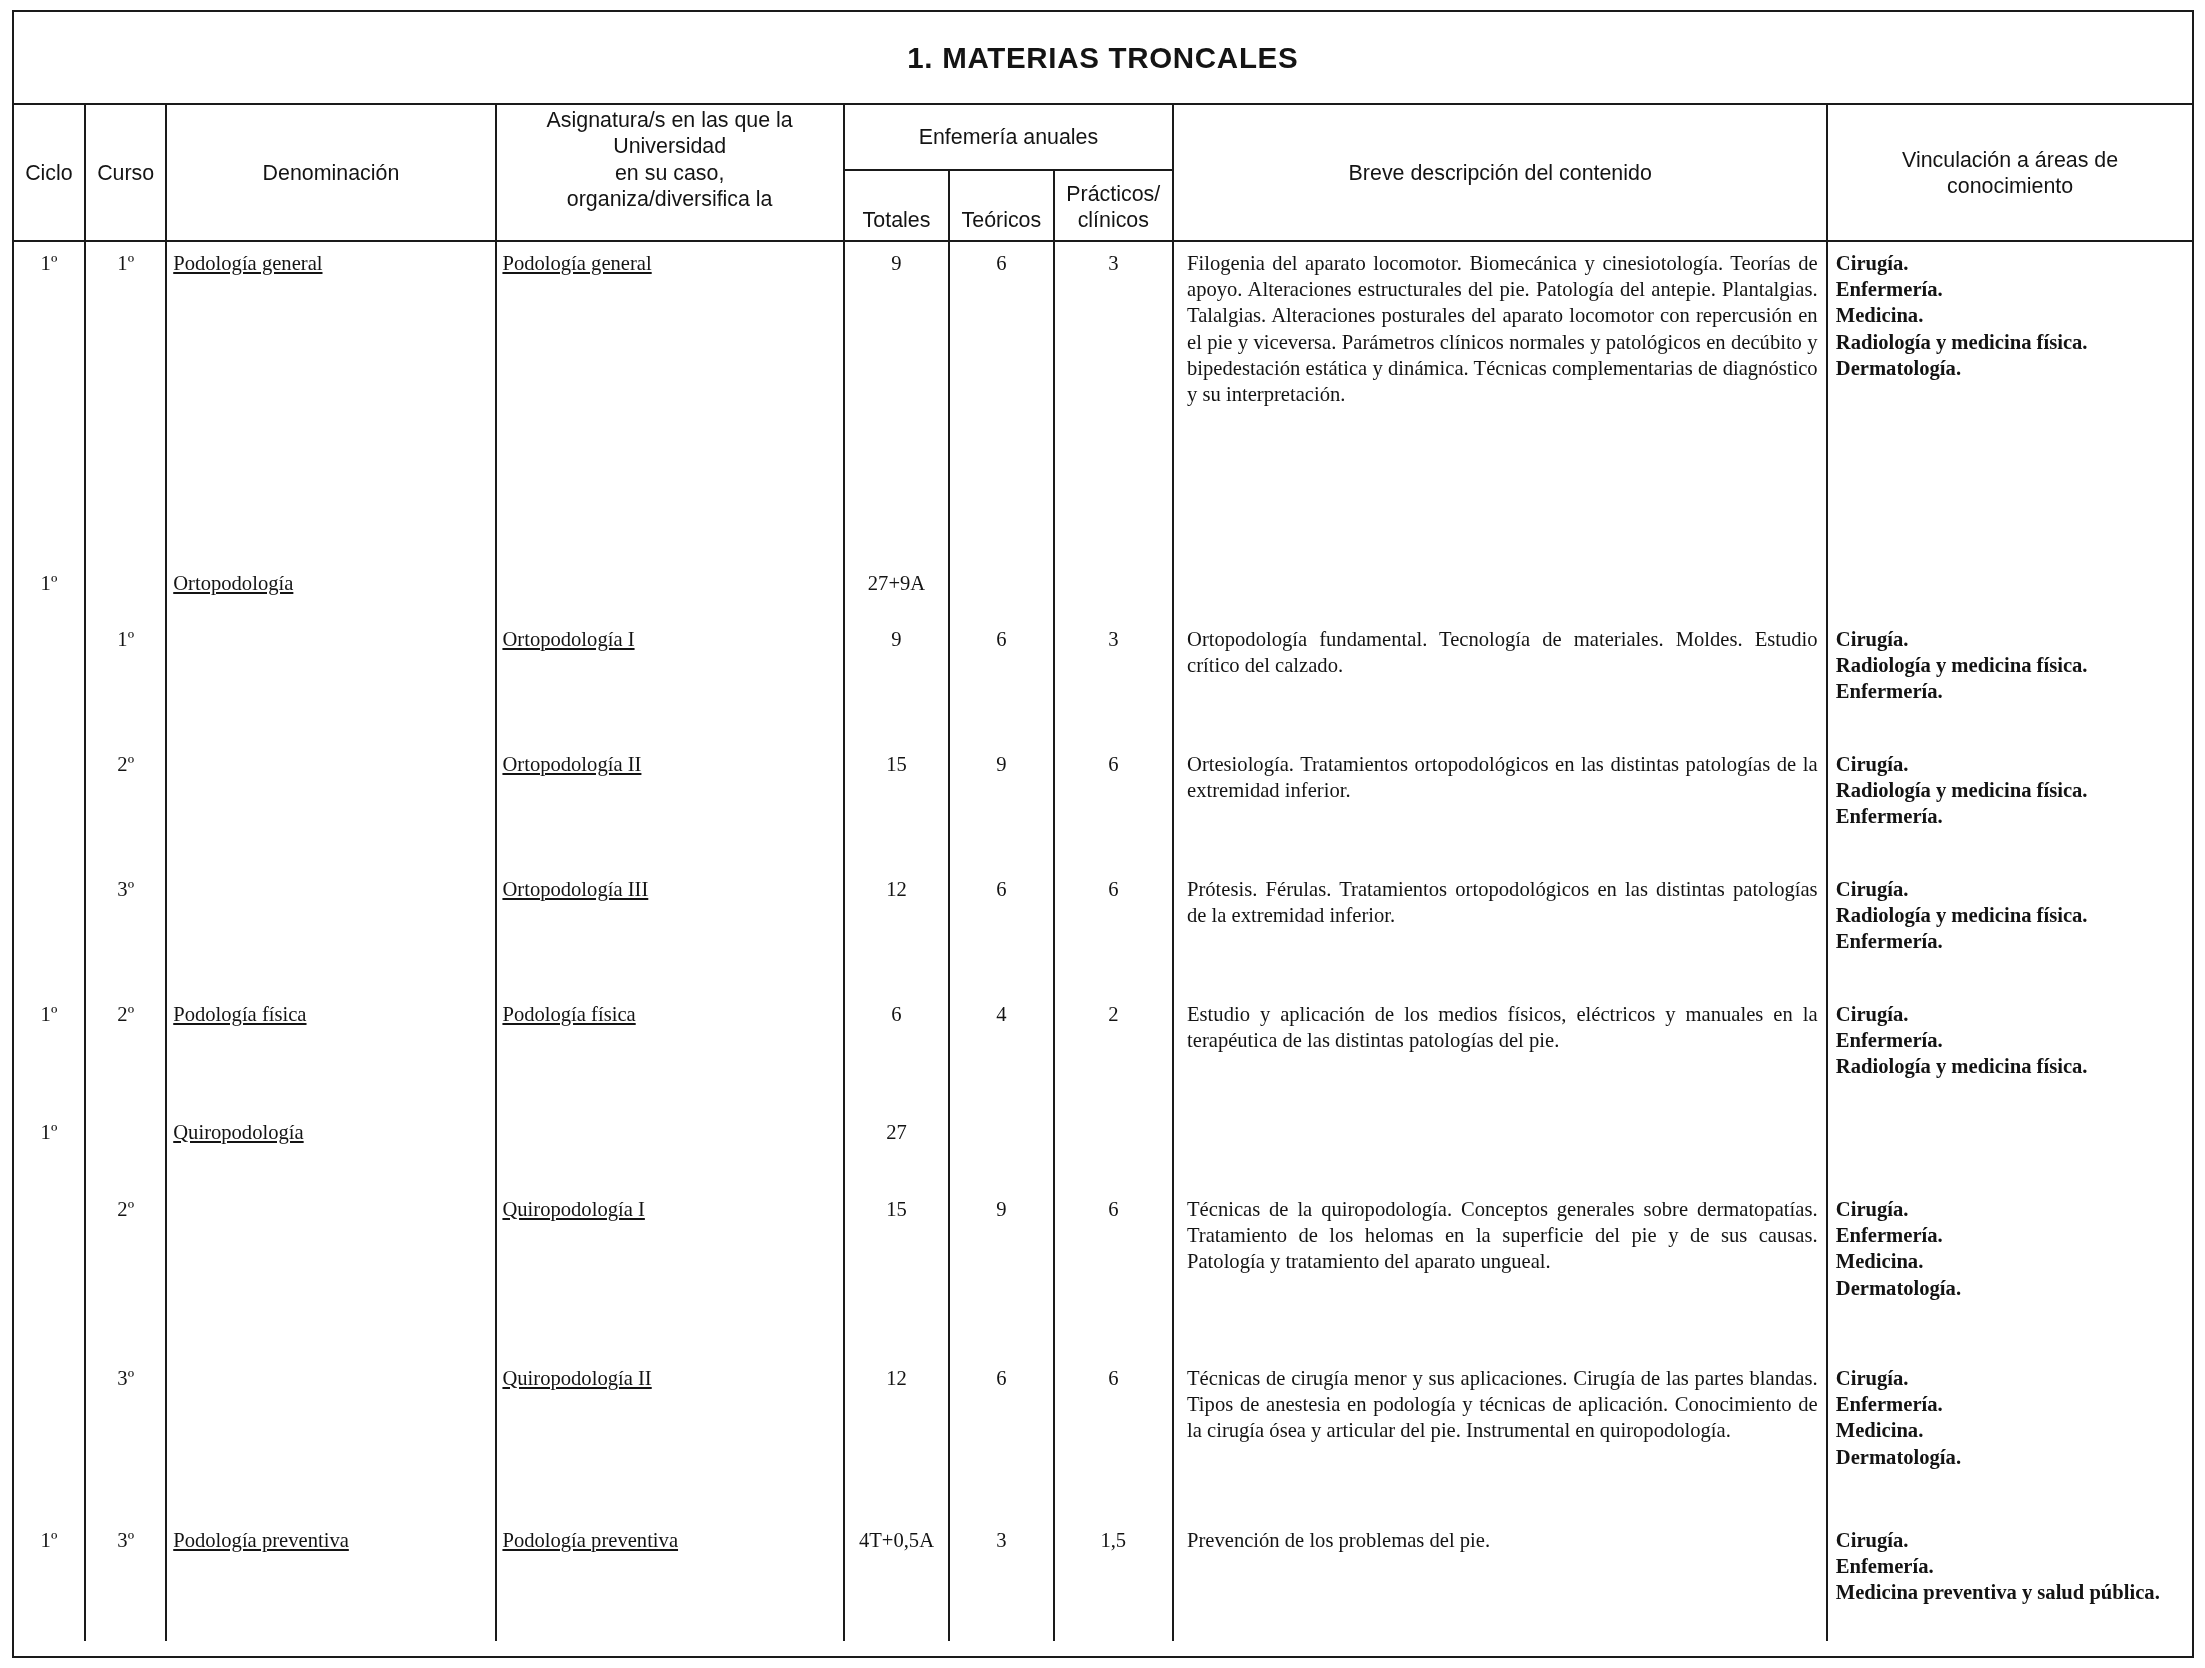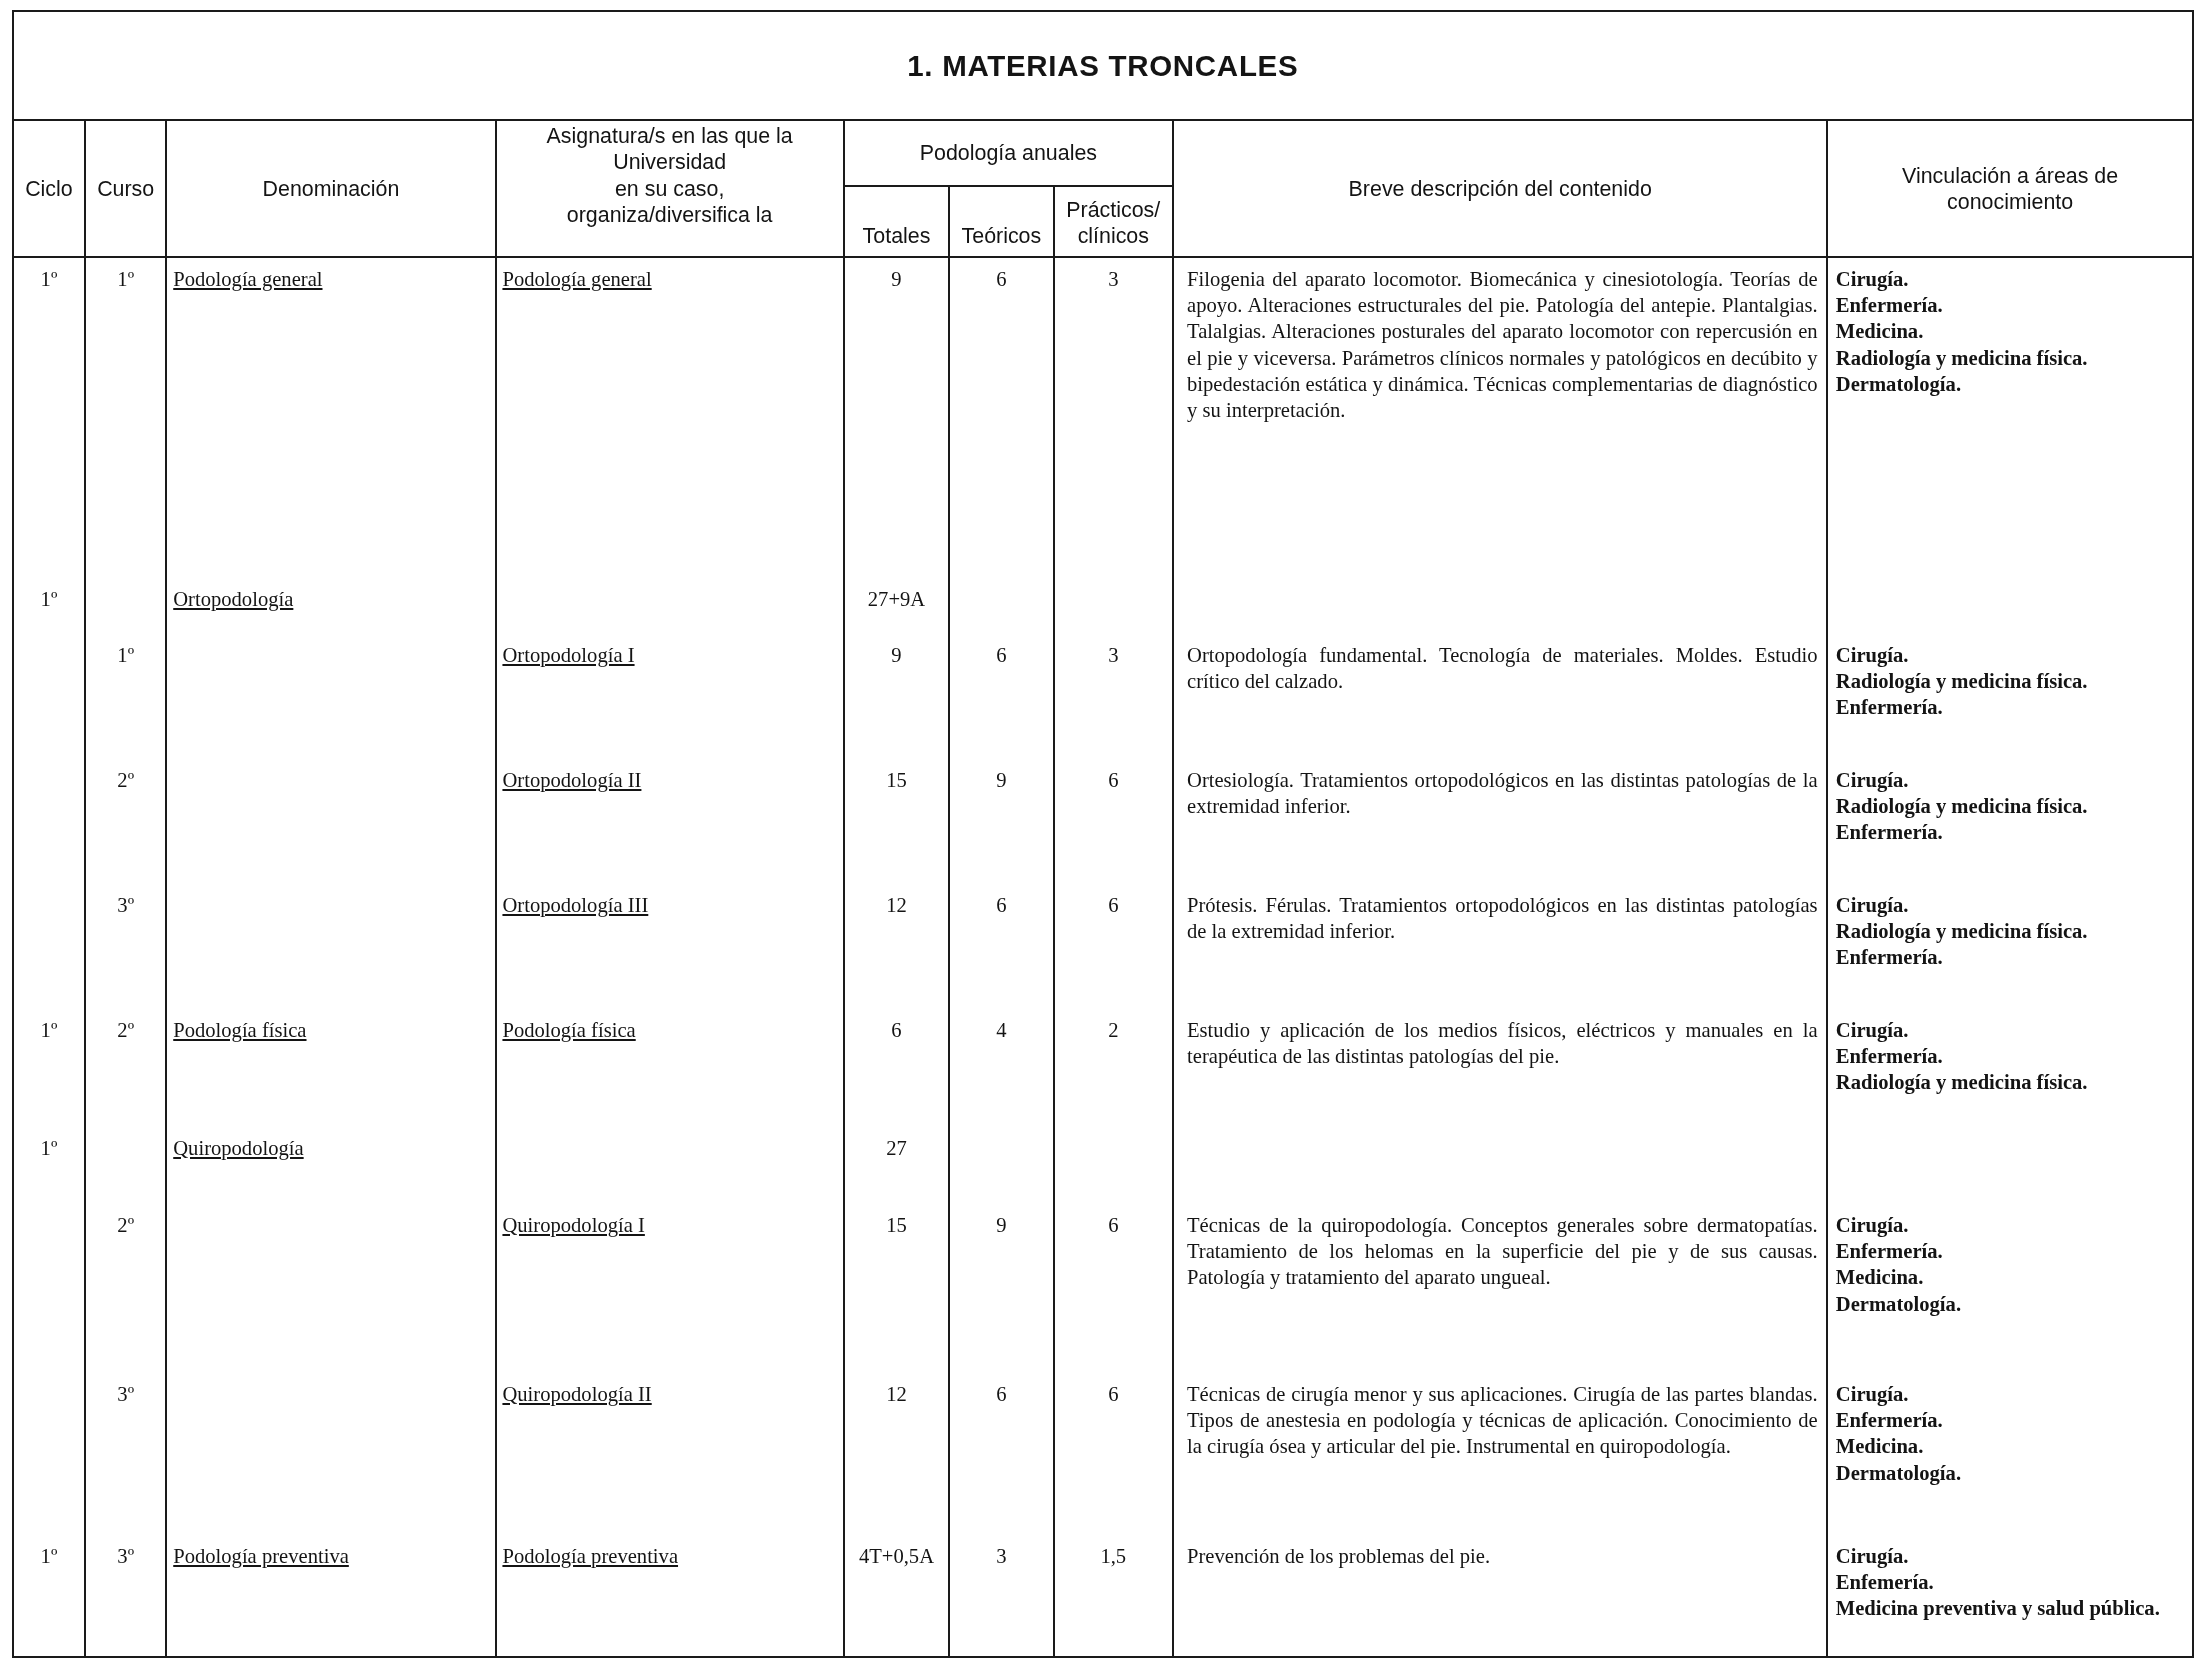--- a/index.html
+++ b/index.html
@@ -14,21 +14,21 @@
   .page {
     position: absolute;
     left: 11.8px;
     top: 10.3px;
     width: 2182px;
     height: 1648px;
     border: 2.2px solid #1a1a1a;
     background: #ffffff;
   }
   .title-band {
-    height: 109px;
+    height: 93px;
     border-bottom: 2.2px solid #1a1a1a;
     display: flex;
     align-items: center;
     justify-content: center;
   }
   .title {
     font-family: "Liberation Sans", sans-serif;
     font-weight: bold;
     font-size: 29.5px;
     letter-spacing: 0.7px;
@@ -106,21 +106,21 @@
     </colgroup>
     <thead>
       <tr class="hh1">
         <th rowspan="2">Ciclo</th>
         <th rowspan="2">Curso</th>
         <th rowspan="2">Denominación</th>
         <th rowspan="2" class="asig">Asignatura/s en las que la
 Universidad
 en su caso,
 organiza/diversifica la</th>
-        <th colspan="3">Podología anuales</th>
+        <th colspan="3">Enfemería anuales</th>
         <th rowspan="2">Breve descripción del contenido</th>
         <th rowspan="2" class="last">Vinculación a áreas de
 conocimiento</th>
       </tr>
       <tr class="hh2 subhead">
         <th>Totales</th>
         <th>Teóricos</th>
         <th>Prácticos/
 clínicos</th>
       </tr>

